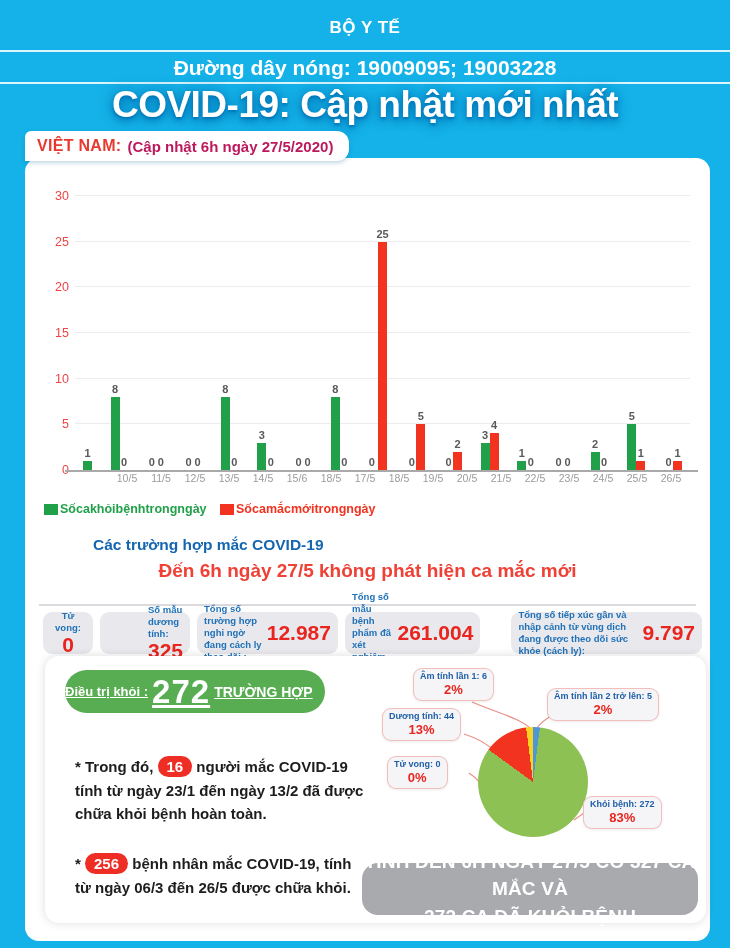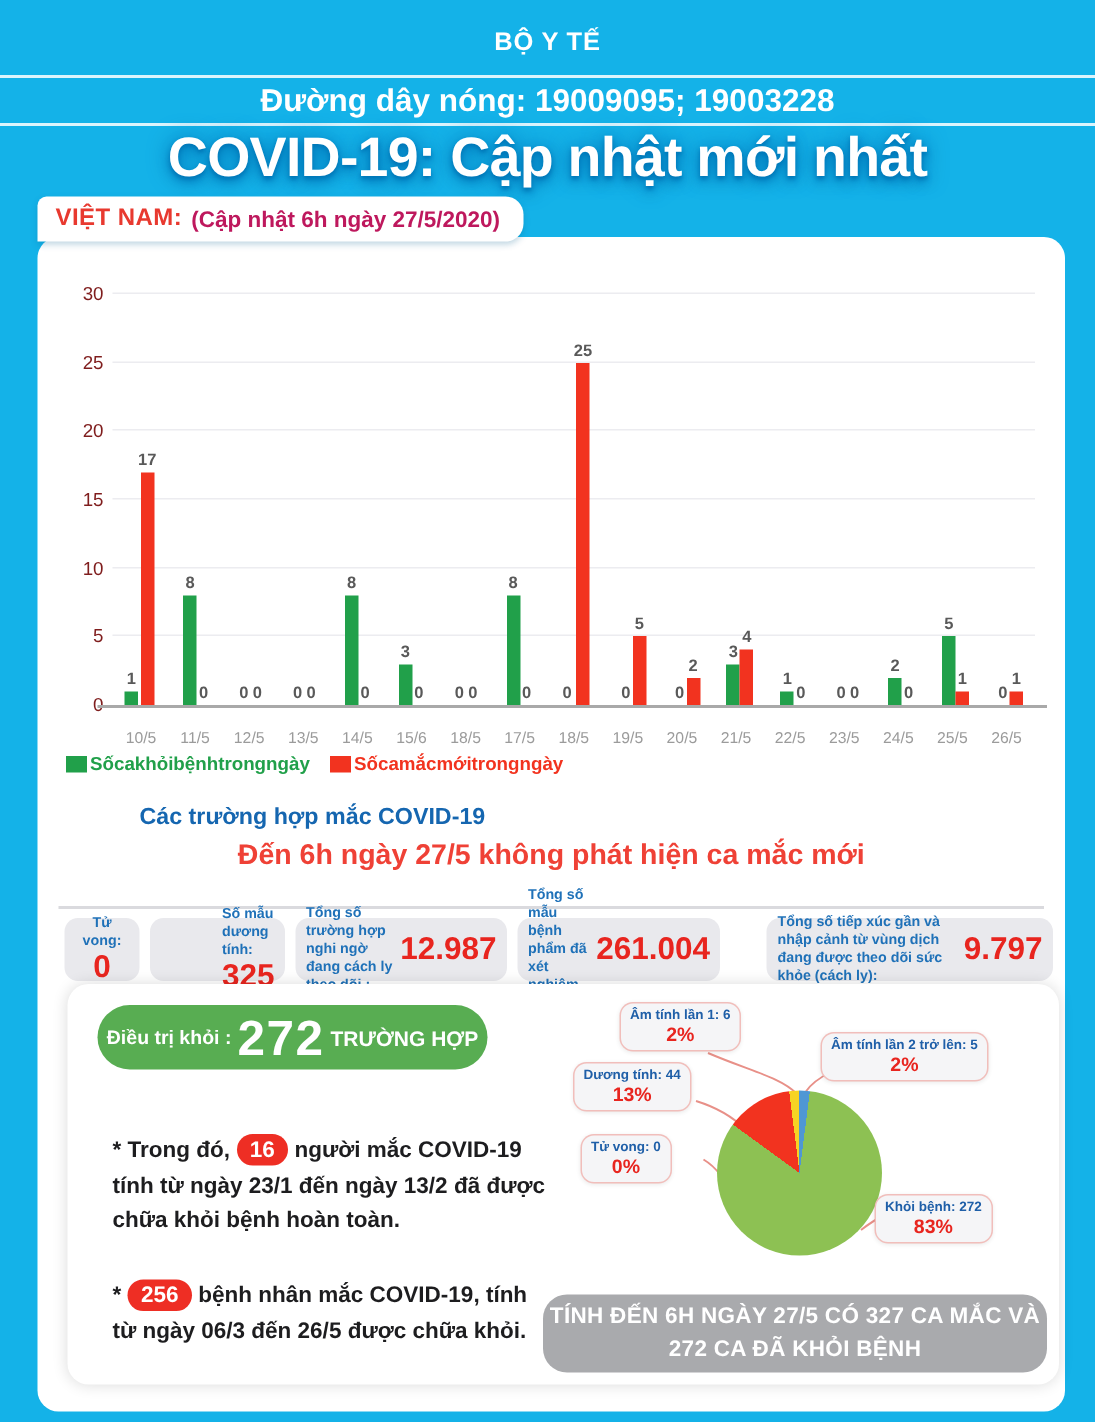--- a/index.html
+++ b/index.html
@@ -27,28 +27,28 @@
   .vn-pill .country{color:#e8392f;font-size:16px;font-weight:700;letter-spacing:.3px;}
   .vn-pill .updated{color:#be185d;font-size:15px;font-weight:700;}
   
   .main-panel{position:absolute;left:25px;right:20px;top:158px;bottom:7px;background:#fff;
     border-radius:14px;z-index:1;}
   
   .chart{position:absolute;left:14px;right:10px;top:10px;height:366px;}
   .plot{position:absolute;left:36px;right:10px;top:28px;height:274px;}
   .axisline{position:absolute;left:26px;right:2px;top:302px;border-top:2px solid #a9a9a9;}
   .gridline{position:absolute;left:0;right:0;height:0;border-top:1.5px solid #ececf0;}
-  .ytick{position:absolute;left:-32px;width:26px;text-align:right;font-size:12.5px;color:#7f1d1d;}
+  .ytick{position:absolute;left:-32px;width:26px;text-align:right;font-size:12.5px;color:#ef4444;}
   .groups{position:absolute;left:0;right:0;top:0;bottom:0;display:flex;justify-content:space-between;
     align-items:flex-end;padding:0 8px;}
   .group{display:flex;align-items:flex-end;height:100%;}
   .barwrap{display:flex;flex-direction:column;justify-content:flex-end;align-items:center;height:100%;}
   .blabel{font-size:11px;font-weight:600;color:#595959;line-height:13px;margin-bottom:1px;}
   .bar{width:9px;}
-  .xrow{position:absolute;left:36px;right:10px;top:318px;display:flex;justify-content:space-between;padding:0 2px;}
+  .xrow{position:absolute;left:36px;right:10px;top:304px;display:flex;justify-content:flex-end;padding:0 2px;}
   .xlabel{width:34px;text-align:center;font-size:10.5px;color:#9b9b9b;}
   .legend{position:absolute;left:0;right:0;top:334px;font-size:12.5px;font-weight:700;}
   .legend .item{display:inline-flex;align-items:center;margin:0 5px;}
   .legend .swatch{display:inline-block;width:14px;height:11px;margin-right:2px;}
   
   .section-heading{position:absolute;left:22px;top:378px;color:#1566b0;font-size:15.5px;font-weight:800;margin-left:46px;}
   .announcement{position:absolute;left:0;width:100%;top:402px;text-align:center;color:#ef4136;
     font-size:19px;font-weight:700;}
   .divider{position:absolute;left:14px;right:14px;top:446px;border-top:2px solid #dadade;}
   
@@ -62,21 +62,21 @@
   .card.wide .cvalue{font-size:21px;white-space:nowrap;}
   .c1{flex:0 0 50px;text-align:center;}
   .c2{flex:0 0 90px;padding-left:48px;}
   .c3{flex:1.15;}
   .c4{flex:1.1;}
   .c5{flex:1.6;margin-left:24px;}
   
   .inner-card{position:absolute;left:20px;right:4px;top:498px;bottom:18px;background:#fff;
     border-radius:14px;box-shadow:0 0 10px rgba(0,0,0,.14);}
   .green-pill{position:absolute;left:20px;top:14px;width:260px;height:43px;background:#58ad52;
-    border-radius:22px;display:flex;align-items:center;justify-content:center;gap:4px;color:#fff;}
+    border-radius:22px;display:flex;align-items:center;gap:4px;color:#fff;text-decoration:underline;}
   .green-pill .glabel{font-size:13px;font-weight:700;}
   .green-pill .gvalue{font-size:33px;font-weight:800;letter-spacing:1px;}
   .green-pill .gunit{font-size:14px;font-weight:600;}
   .notes{position:absolute;left:30px;top:84px;width:296px;color:#1d1d1f;font-size:15px;
     font-weight:700;line-height:1.58;}
   .notes p{margin:15px 0 26px 0;}
   .badge{display:inline-block;background:#ee2e24;color:#fff;border-radius:12px;padding:0 9px;
     font-weight:800;line-height:21px;font-size:15px;}
   
   .pie{position:absolute;left:433px;top:71px;width:110px;height:110px;border-radius:50%;}
@@ -85,21 +85,21 @@
   .co .colabel{color:#1f5fa8;font-size:9px;font-weight:700;white-space:nowrap;line-height:1.3;}
   .co .copct{color:#e8251f;font-size:13px;font-weight:800;line-height:1.1;}
   .co-am1{left:368px;top:12px;}
   .co-am2{left:502px;top:32px;}
   .co-duong{left:337px;top:52px;}
   .co-tuvong{left:342px;top:100px;}
   .co-khoi{left:538px;top:140px;}
   .connectors{position:absolute;left:0;top:0;width:661px;height:267px;pointer-events:none;}
   
   .banner{position:absolute;right:8px;bottom:8px;width:336px;height:52px;background:#a9aaad;
-    border-radius:16px;color:#fff;font-size:15px;font-weight:800;text-align:center;
+    border-radius:16px;color:#fff;font-size:19px;font-weight:800;text-align:center;
     display:flex;flex-direction:column;justify-content:center;line-height:1.45;letter-spacing:.2px;}
 </style>
 </head>
 <body>
 
 <div class="ministry">BỘ Y TẾ</div>
 <div class="hr1"></div>
 <div class="hotline">
   <span class="lbl">Đường dây nóng:</span>
   <span class="num">19009095; 19003228</span>
@@ -127,24 +127,20 @@
         <div class="ytick" style="bottom: 175.667px;">20</div>
         <div class="gridline" style="bottom: 228.333px;"></div>
         <div class="ytick" style="bottom: 221.333px;">25</div>
         <div class="gridline" style="bottom: 274px;"></div>
         <div class="ytick" style="bottom: 267px;">30</div>
         <div class="groups">
           <div class="group">
             <div class="barwrap">
               <div class="blabel">1</div>
               <div class="bar" style="height: 9.13333px; background: rgb(33, 160, 74);"></div>
-            </div>
-            <div class="barwrap">
-              <div class="blabel">17</div>
-              <div class="bar" style="height: 155.267px; background: rgb(242, 51, 31);"></div>
             </div>
           </div>
           <div class="group">
             <div class="barwrap">
               <div class="blabel">8</div>
               <div class="bar" style="height: 73.0667px; background: rgb(33, 160, 74);"></div>
             </div>
             <div class="barwrap">
               <div class="blabel">0</div>
               <div class="bar" style="height: 0px; background: rgb(242, 51, 31);"></div>

